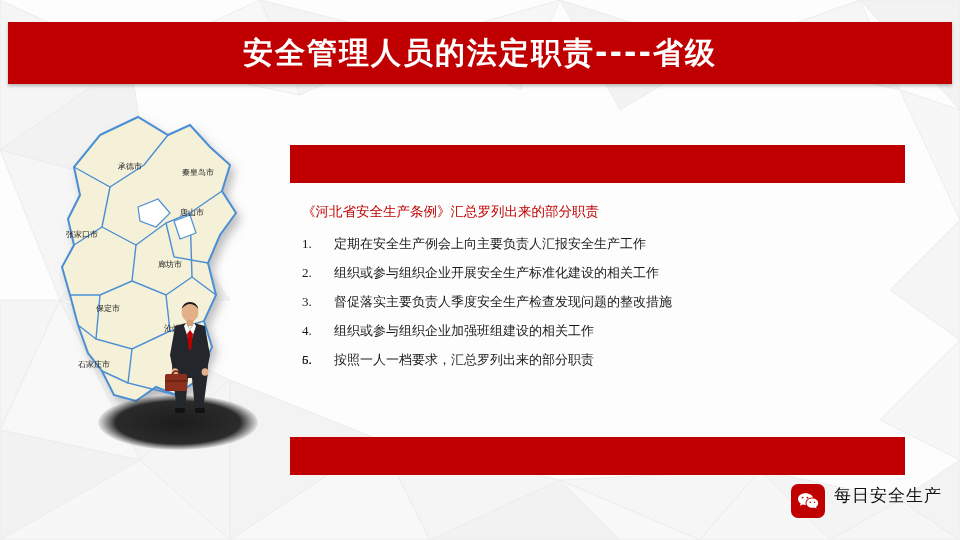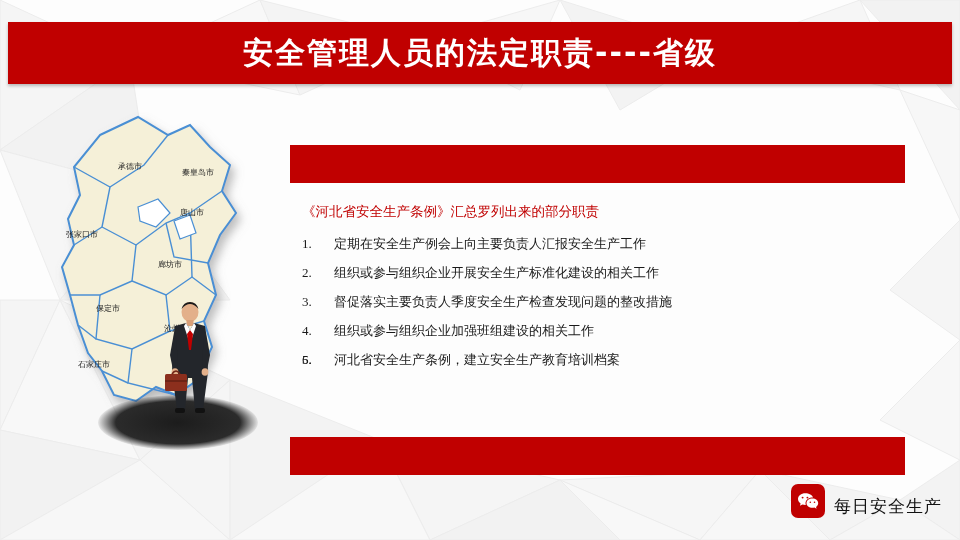--- a/index.html
+++ b/index.html
@@ -84,21 +84,21 @@
     background:radial-gradient(ellipse at center, #1c1c1c 0%, #2b2b2b 55%, rgba(50,50,50,0) 72%);
     border-radius:50%;
   }
   .person{
     position:absolute;left:115px;top:205px;width:70px;height:125px;
   }
 
   
   .footer-wm{
     position:absolute;right:18px;bottom:22px;
-    display:flex;align-items:flex-end;gap:9px;
+    display:flex;align-items:flex-start;gap:9px;
   }
   .wm-badge{
     width:34px;height:34px;border-radius:7px;
     background:#c00000;
     display:flex;align-items:center;justify-content:center;
   }
   .wm-text{
     font-size:17px;color:#111;letter-spacing:1px;
     font-family:"DejaVu Sans","Liberation Sans",sans-serif;
   }
@@ -243,21 +243,21 @@
       </li>
       <li>
         <span class="num">4.</span>
         <span class="txt">组织或参与组织企业加强班组建设的相关工作</span>
       </li>
       <li>
         <span class="num">5.</span>
       </li>
       <li>
         <span class="num">6.</span>
-        <span class="txt">河北省安全生产条例，建立安全生产教育培训档案</span>
+        <span class="txt">按照一人一档要求，汇总罗列出来的部分职责</span>
       </li>
     </ul>
   </div>
 
   <div class="footer-wm">
     <div class="wm-badge">
       <svg width="22" height="18" viewBox="0 0 22 18" xmlns="http://www.w3.org/2000/svg">
         <path d="M8.2,1.2 C4.2,1.2 1,3.8 1,7 C1,8.8 2,10.4 3.6,11.5 L2.9,13.8 L5.5,12.5
                  C6.4,12.8 7.3,12.9 8.2,12.9 C8.4,12.9 8.6,12.9 8.8,12.9
                  C8.6,12.3 8.5,11.7 8.5,11.1 C8.5,7.9 11.6,5.4 15.4,5.4

